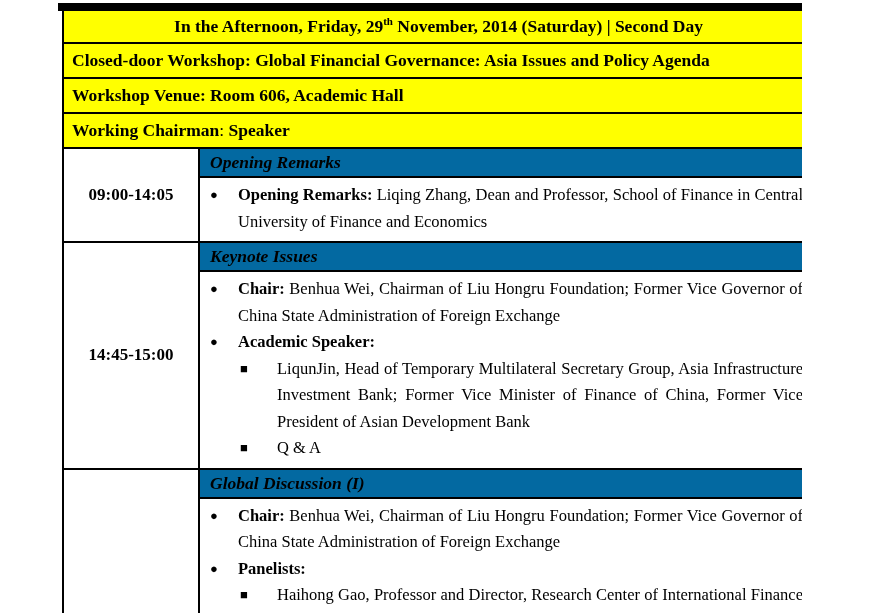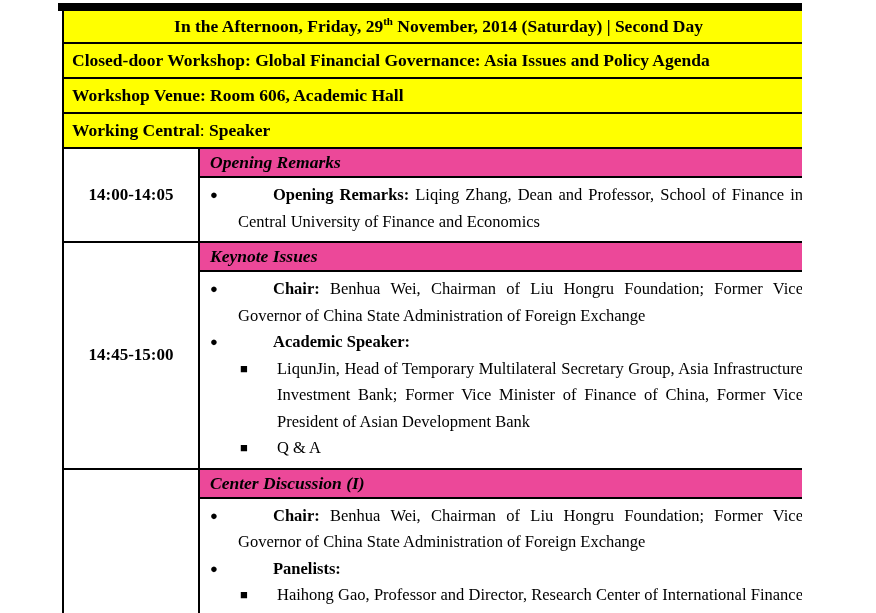--- a/index.html
+++ b/index.html
@@ -57,21 +57,21 @@
     line-height: 0;
   }
   td.time-cell {
     text-align: center;
     vertical-align: middle;
     font-weight: bold;
     font-size: 17px;
     background: #ffffff;
   }
   td.section-head {
-    background: #ec4899;
+    background: #0369a1;
     font-weight: bold;
     font-style: italic;
     font-size: 17.5px;
     padding: 2px 16px 2px 10px;
     height: 23px;
     vertical-align: middle;
     margin-top: 44px;
   }
   td.content-cell {
     background: #ffffff;
@@ -88,21 +88,21 @@
   }
   .item.l1 { margin-left: 38px; }
   .item.l2 { margin-left: 77px; }
   .marker {
     position: absolute;
     top: 0;
     font-size: 13px;
   }
   .item.l1 > .marker { left: -28px; }
   .item.l2 > .marker { left: -37px; }
-  .label { font-weight: bold; margin-left: 35px; }
+  .label { font-weight: bold; }
 </style>
 </head>
 <body>
 
 <div class="page">
   <div class="table-wrap">
     <div class="top-bar"></div>
 
     <table class="schedule">
       <colgroup>
@@ -120,26 +120,26 @@
       <tr class="banner-row">
         <td colspan="2">Closed-door Workshop: Global Financial Governance: Asia Issues and Policy Agenda</td>
       </tr>
 
       <tr class="banner-row">
         <td colspan="2">Workshop Venue: Room 606, Academic Hall</td>
       </tr>
 
       <tr class="banner-row">
         <td colspan="2">
-          <span>Working Central</span><span class="colon-thin">:</span><span> Speaker</span>
+          <span>Working Chairman</span><span class="colon-thin">:</span><span> Speaker</span>
         </td>
       </tr>
 
       <tr>
-        <td class="time-cell" rowspan="2">14:00-14:05</td>
+        <td class="time-cell" rowspan="2">09:00-14:05</td>
         <td class="section-head">Opening Remarks</td>
       </tr>
       <tr>
         <td class="content-cell">
           <div class="item l1">
             <span class="marker">●</span><span class="label">Opening Remarks:</span><span> Liqing Zhang, Dean and Professor, School of Finance in Central University of Finance and Economics</span>
           </div>
         </td>
       </tr>
 
@@ -159,21 +159,21 @@
             <span class="marker">■</span><span>LiqunJin, Head of Temporary Multilateral Secretary Group, Asia Infrastructure Investment Bank; Former Vice Minister of Finance of China, Former Vice President of Asian Development Bank</span>
           </div>
           <div class="item l2">
             <span class="marker">■</span><span>Q &amp; A</span>
           </div>
         </td>
       </tr>
 
       <tr>
         <td class="time-cell" rowspan="2"></td>
-        <td class="section-head">Center Discussion (I)</td>
+        <td class="section-head">Global Discussion (I)</td>
       </tr>
       <tr>
         <td class="content-cell clipped">
           <div class="item l1">
             <span class="marker">●</span><span class="label">Chair:</span><span> Benhua Wei, Chairman of Liu Hongru Foundation; Former Vice Governor of China State Administration of Foreign Exchange</span>
           </div>
           <div class="item l1">
             <span class="marker">●</span><span class="label">Panelists:</span><span></span>
           </div>
           <div class="item l2">

